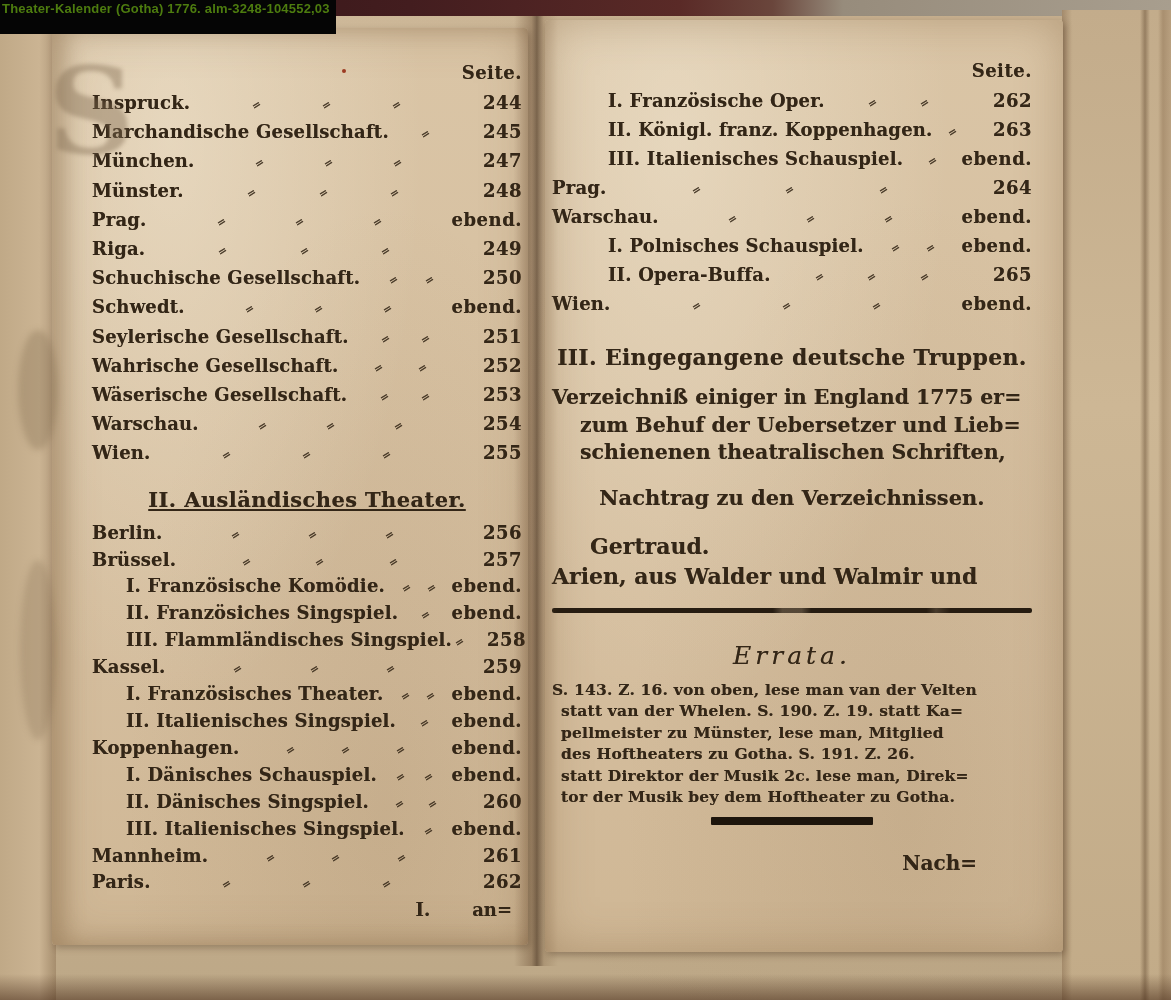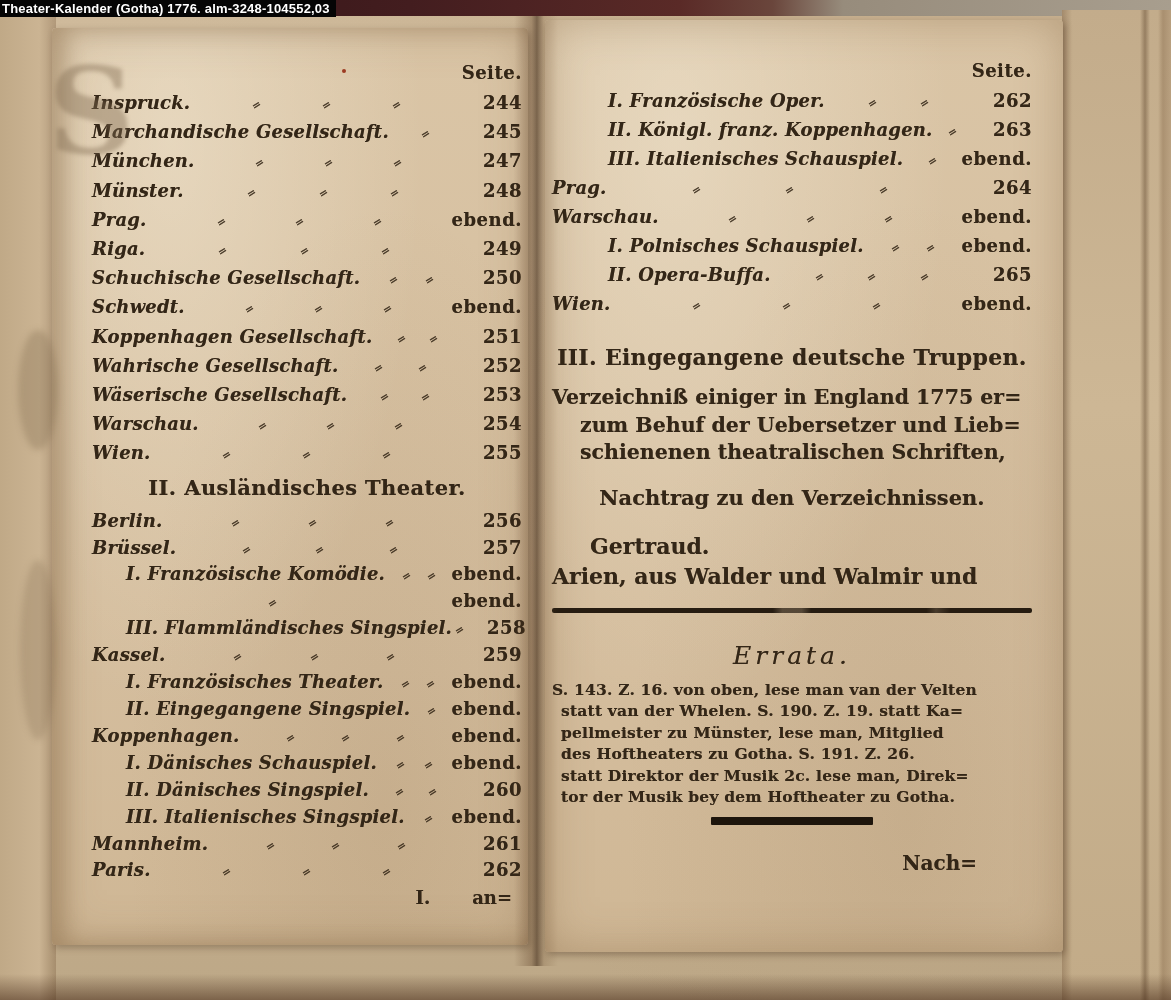--- a/index.html
+++ b/index.html
@@ -54,43 +54,43 @@
     background:linear-gradient(90deg,transparent,rgba(85,55,30,.35) 40%,rgba(55,33,16,.55) 52%,rgba(110,80,50,.22) 68%,transparent);
   }
   .ghost-letter{
     position:absolute;left:48px;top:40px;
     font:700 120px "DejaVu Serif",serif;color:rgba(128,108,80,.42);
     filter:blur(2px);
   }
   .speck{position:absolute;width:4px;height:4px;border-radius:50%;background:#9c3a22;}
   
   .title-bar{
-    position:absolute;left:0;top:0;height:17px;
-    background:#050505;color:#ffffff;
+    position:absolute;left:0;top:0;height:34px;
+    background:#050505;color:#4d7c0f;
     font:700 13px/17px "Liberation Sans", sans-serif;
     padding:0 6px 0 2px;white-space:nowrap;letter-spacing:.2px;
   }
   
   .ink{color:#332617;text-shadow:0 0 .6px rgba(45,30,12,.55);}
   .lp-text{position:absolute;left:40px;top:30px;width:430px;}
   .rp-text{position:absolute;left:7px;top:36px;width:480px;}
   .col-header{
     font:700 18px/30px "DejaVu Serif",serif;text-align:right;letter-spacing:.5px;
   }
   .toc-row{display:flex;align-items:baseline;font:700 18px/29.2px "DejaVu Serif",serif;}
   .rows-2 .toc-row{line-height:26.9px;}
   .rp-rows .toc-row{line-height:29px;}
-  .toc-row .lbl{white-space:nowrap;letter-spacing:.2px;font-style:italic;}
+  .toc-row .lbl{white-space:nowrap;letter-spacing:.2px;}
   .toc-row.ind .lbl{padding-left:34px;}
   .rp-rows .toc-row.ind .lbl{padding-left:56px;}
   .toc-row .lead{flex:1;display:flex;justify-content:space-evenly;align-items:center;min-width:14px;}
   .lead .m{display:inline-block;transform:rotate(-32deg) scaleY(.9);font:700 11px "DejaVu Serif",serif;letter-spacing:-1px;opacity:.85;}
   .toc-row .pg{min-width:60px;text-align:right;letter-spacing:.5px;}
   .toc-heading{
-    font:700 21px/40px "DejaVu Serif",serif;text-align:center;letter-spacing:.4px;margin-top:0;
+    font:700 21px/40px "DejaVu Serif",serif;text-align:center;letter-spacing:.4px;margin-top:12px;text-decoration:underline;
   }
   .rp-heading{font:700 22px/38px "DejaVu Serif",serif;text-align:center;letter-spacing:.3px;margin-top:20px;}
   .para{font:700 20.5px/27.5px "DejaVu Serif",serif;margin-top:8px;}
   .para .ln.cont{padding-left:28px;}
   .nachtrag{font:700 21px/30px "DejaVu Serif",serif;text-align:center;margin-top:16px;}
   .arien{font:700 22px/30px "DejaVu Serif",serif;margin-top:18px;}
   .arien .ln.cont{padding-left:38px;}
   .divider{height:5px;background:linear-gradient(90deg,#261c11 0 46%,rgba(38,28,17,.72) 48% 52%,#261c11 54% 78%,rgba(38,28,17,.8) 80%,#261c11 83%);margin-top:17px;border-radius:2px;}
   .errata-head{font:italic 400 25px/34px "DejaVu Serif",serif;text-align:center;letter-spacing:4px;margin-top:26px;}
   .errata{font:700 15.5px/21.6px "DejaVu Serif",serif;margin-top:6px;letter-spacing:.2px;}
@@ -174,21 +174,21 @@
         <div class="toc-row">
           <span class="lbl">Schwedt.</span>
           <span class="lead">
             <span class="m">=</span>
             <span class="m">=</span>
             <span class="m">=</span>
           </span>
           <span class="pg">ebend.</span>
         </div>
         <div class="toc-row">
-          <span class="lbl">Koppenhagen Gesellschaft.</span>
+          <span class="lbl">Seylerische Gesellschaft.</span>
           <span class="lead">
             <span class="m">=</span>
             <span class="m">=</span>
           </span>
           <span class="pg">251</span>
         </div>
         <div class="toc-row">
           <span class="lbl">Wahrische Gesellschaft.</span>
           <span class="lead">
             <span class="m">=</span>
@@ -245,20 +245,21 @@
         </div>
         <div class="toc-row ind">
           <span class="lbl">I. Französische Komödie.</span>
           <span class="lead">
             <span class="m">=</span>
             <span class="m">=</span>
           </span>
           <span class="pg">ebend.</span>
         </div>
         <div class="toc-row ind">
+          <span class="lbl">II. Französiches Singspiel.</span>
           <span class="lead">
             <span class="m">=</span>
           </span>
           <span class="pg">ebend.</span>
         </div>
         <div class="toc-row ind">
           <span class="lbl">III. Flammländisches Singspiel.</span>
           <span class="lead">
             <span class="m">=</span>
           </span>
@@ -275,21 +276,21 @@
         </div>
         <div class="toc-row ind">
           <span class="lbl">I. Französisches Theater.</span>
           <span class="lead">
             <span class="m">=</span>
             <span class="m">=</span>
           </span>
           <span class="pg">ebend.</span>
         </div>
         <div class="toc-row ind">
-          <span class="lbl">II. Eingegangene Singspiel.</span>
+          <span class="lbl">II. Italienisches Singspiel.</span>
           <span class="lead">
             <span class="m">=</span>
           </span>
           <span class="pg">ebend.</span>
         </div>
         <div class="toc-row">
           <span class="lbl">Koppenhagen.</span>
           <span class="lead">
             <span class="m">=</span>
             <span class="m">=</span>

